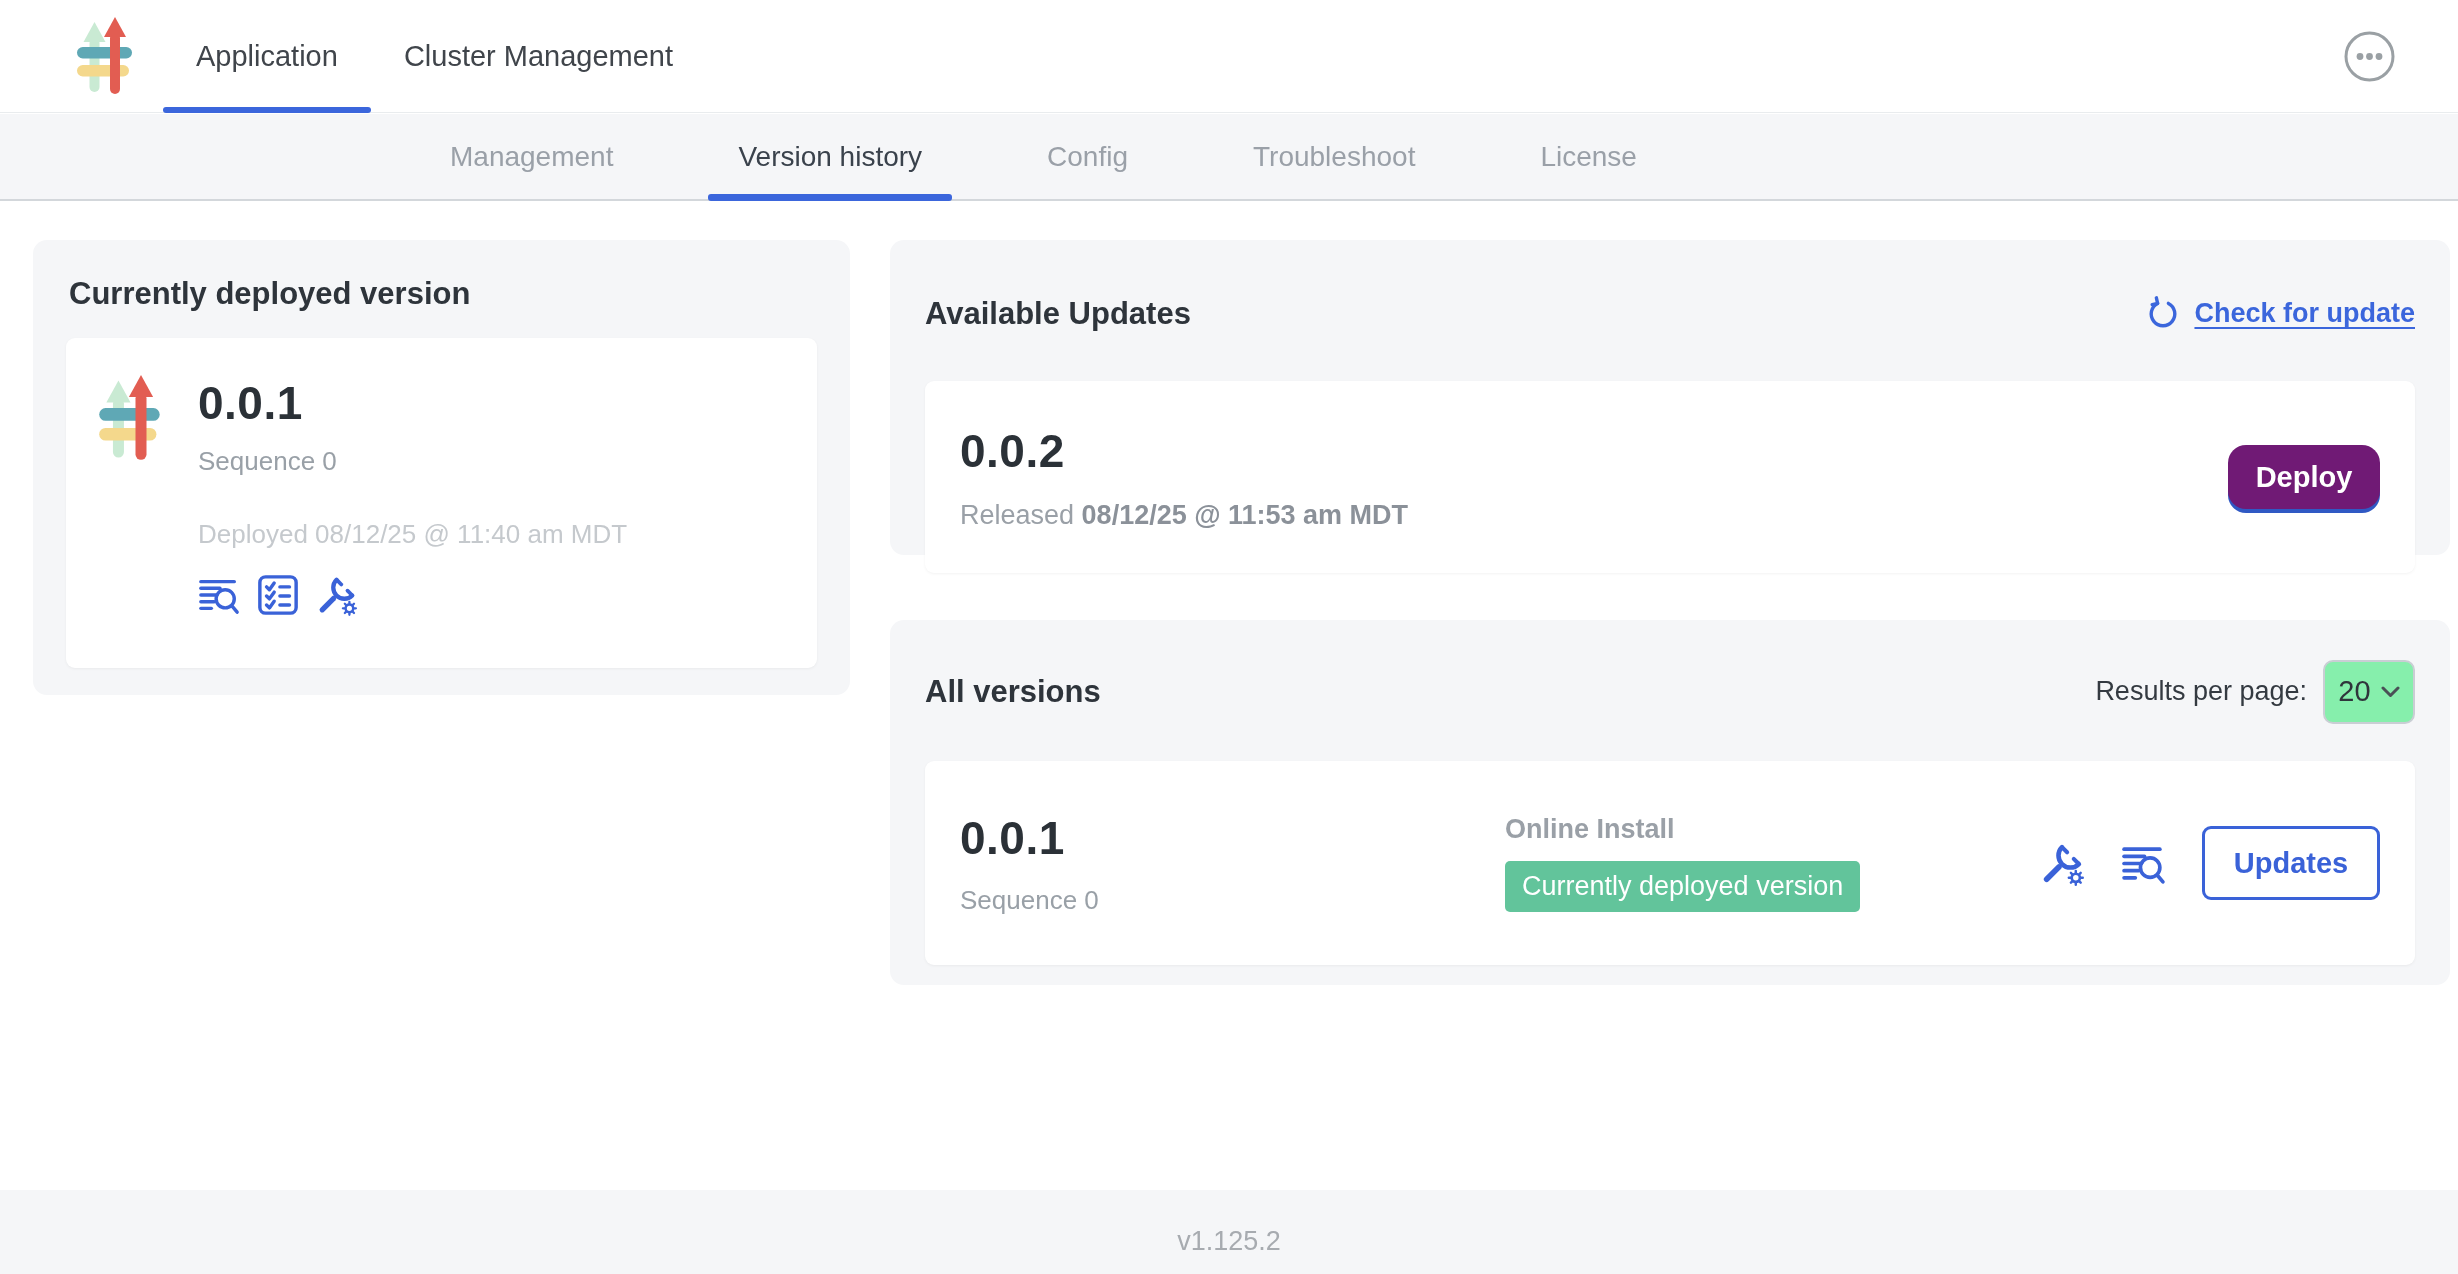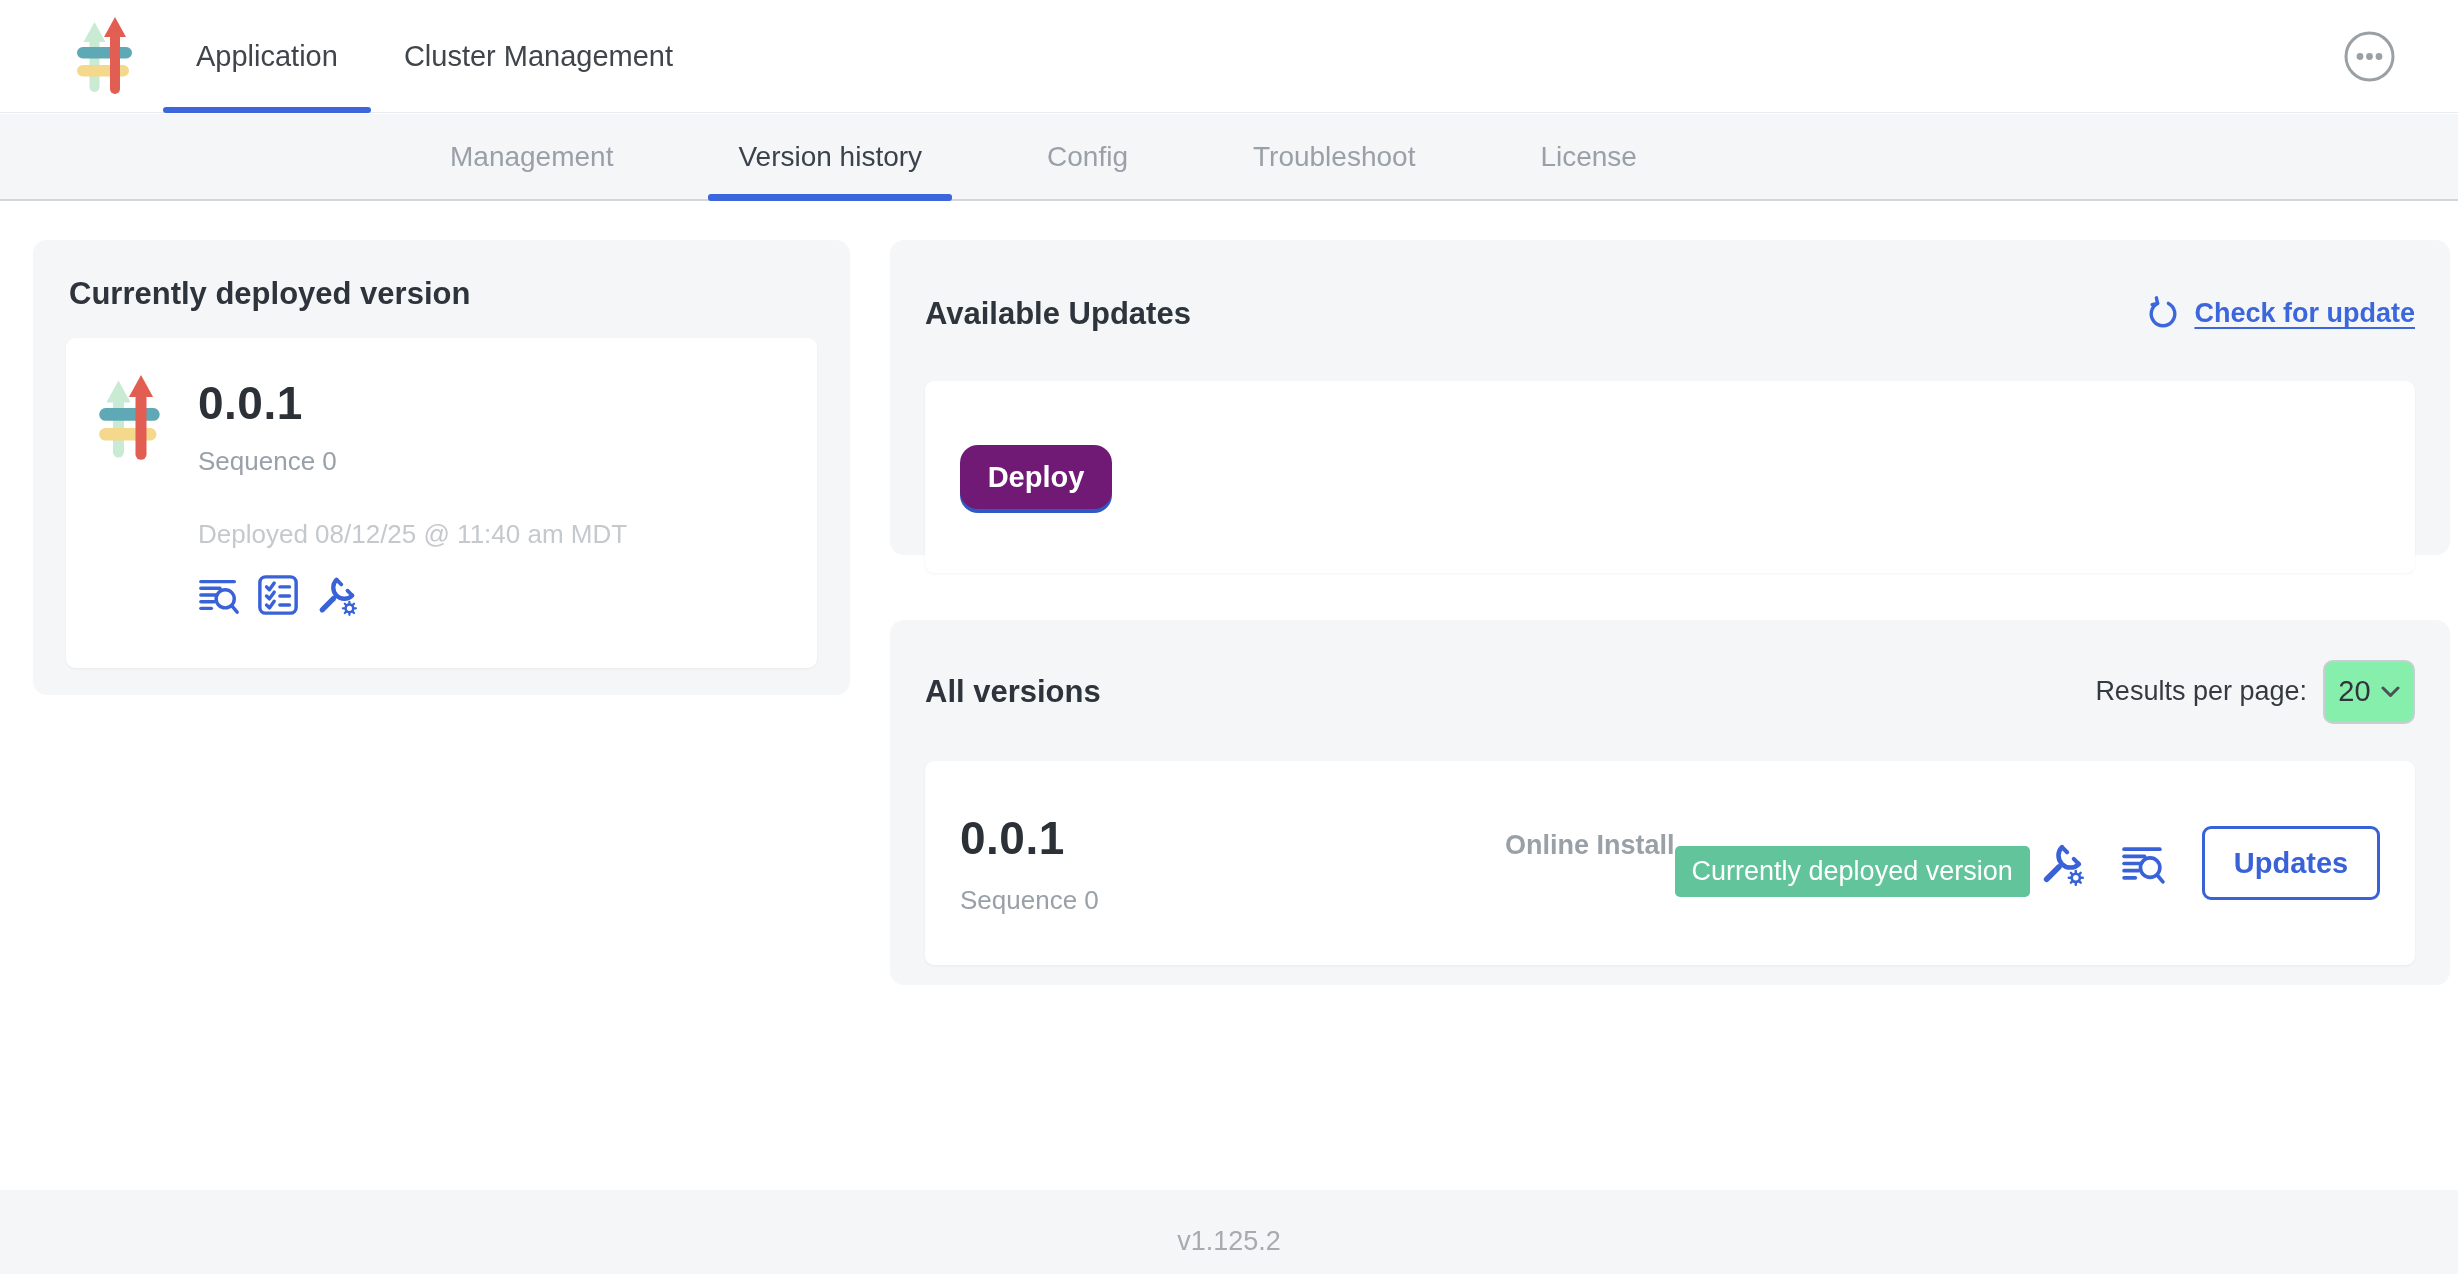--- a/index.html
+++ b/index.html
@@ -90,21 +90,21 @@
   .rpp-group { display:flex; align-items:center; gap:16px; }
   .rpp-label { font-size:27px; color:#343a41; }
   .rpp-select {
     width:92px; height:64px; background:#86efac; border:2px solid #c9ced4; border-radius:10px;
     display:flex; align-items:center; justify-content:center; gap:10px;
     font-size:29px; color:#2f353b; cursor:pointer;
   }
   .version-row { margin-top:26px; height:204px; padding:28px 35px; display:flex; align-items:center; }
   .vr-left { width:545px; display:flex; flex-direction:column; }
   .vr-left .seq-label { margin-top:20px; }
-  .vr-mid { flex:1; display:flex; flex-direction:row; align-items:flex-start; }
+  .vr-mid { flex:1; display:flex; flex-direction:column; align-items:flex-start; }
   .install-type { font-size:27px; font-weight:bold; color:#9aa0a7; }
   .deployed-badge {
     margin-top:16px; background:#62C49B; color:#fff; font-size:27px;
     padding:10px 17px; border-radius:5px; white-space:nowrap;
   }
   .vr-actions { display:flex; align-items:center; gap:36px; }
   .redeploy-btn {
     width:178px; height:74px; background:#fff; border:3px solid #3A62D8; border-radius:9px;
     color:#3A62D8; font-size:29px; font-weight:bold; cursor:pointer;
     font-family:"Liberation Sans", sans-serif;
@@ -263,20 +263,26 @@
   <div class="card-header">
     <h2 class="section-title">Available Updates</h2>
     <a class="check-link">
       <svg width="36" height="36" viewBox="0 0 36 36">
           <use href="#refresh-g"></use>
         </svg>
       <span class="link-text">Check for update</span>
     </a>
   </div>
   <div class="white-card update-row">
+    <div>
+      <div class="big-version">0.0.2</div>
+      <div class="released-line">
+        <span>Released </span><span class="released-date">08/12/25 @ 11:53 am MDT</span>
+      </div>
+    </div>
     <button class="deploy-btn">Deploy</button>
   </div>
 </section>
 
 <section class="section-card versions-card">
   <div class="card-header">
     <h2 class="section-title">All versions</h2>
     <div class="rpp-group">
       <span class="rpp-label">Results per page:</span>
       <div class="rpp-select">

